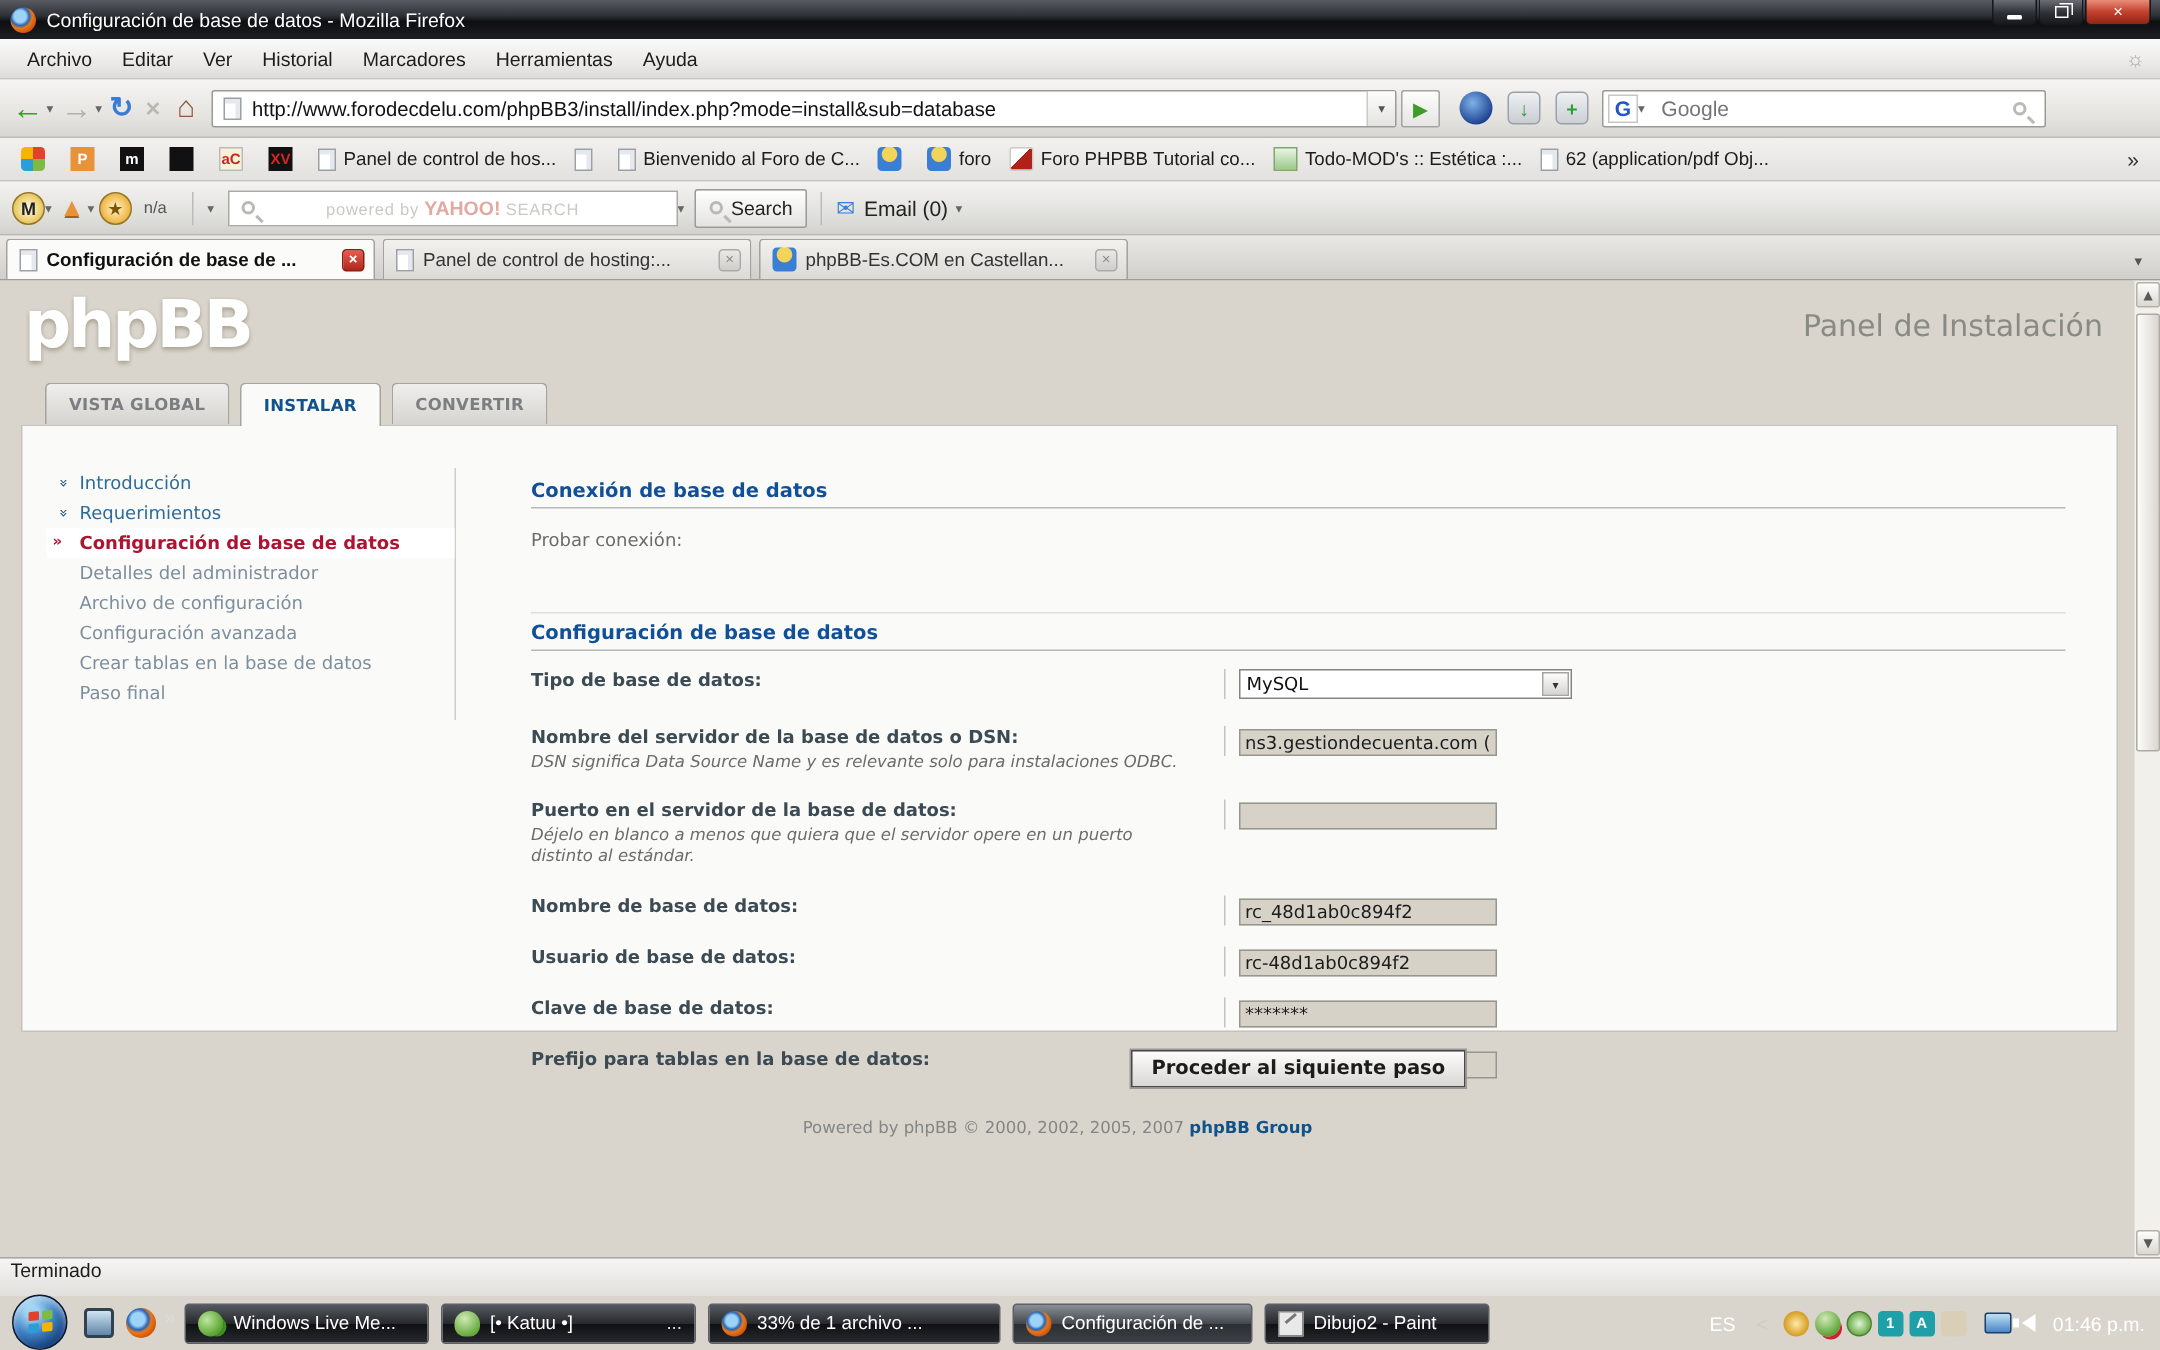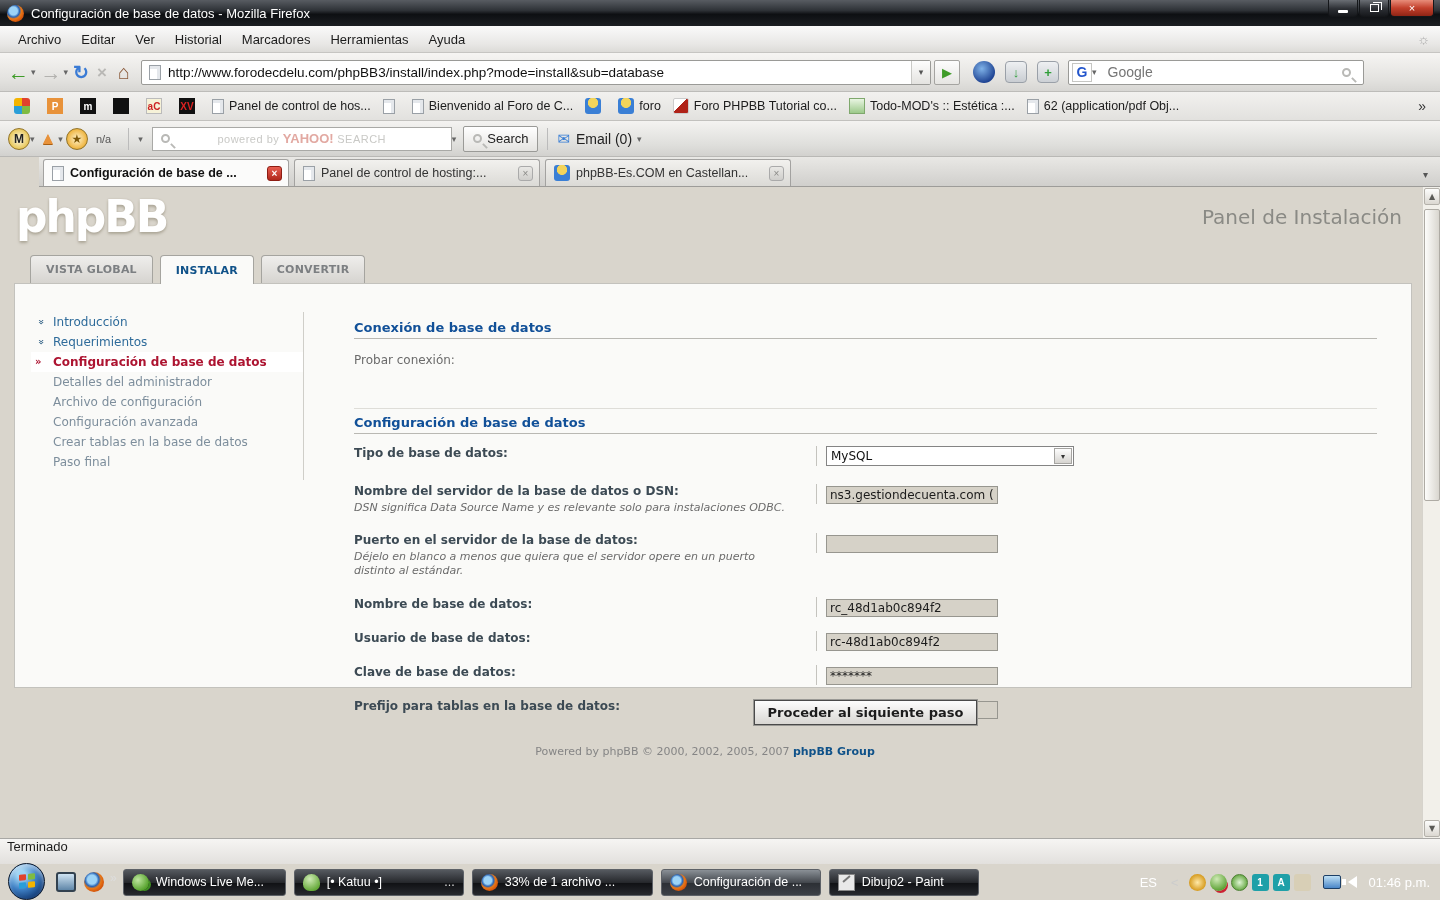--- a/index.html
+++ b/index.html
@@ -89,21 +89,21 @@
   .y-watermark { position:absolute; left:0; right:0; text-align:center; font-size:11px; color:#c9c9c6; letter-spacing:.5px; }
   .y-watermark b { color:#e2a9a2; font-size:13px; letter-spacing:0; }
   .y-searchbtn { height:26px; border:1px solid #9a9a97; background:linear-gradient(#fff,#e4e3e0); border-radius:2px;
     display:flex; align-items:center; padding:0 9px; margin-left:4px; font-size:13px; }
   .y-sep { width:1px; height:22px; background:#bbb; margin:0 9px; }
   .y-email { display:flex; align-items:center; font-size:14px; }
   .env { color:#3a7fd5; font-size:15px; margin-right:6px; }
 
   
   .tabstrip { position:absolute; top:157px; left:0; right:0; height:30px;
-    background:linear-gradient(#e9e8e5,#d0cfcc); border-bottom:1px solid #9d9c99; display:flex; align-items:flex-end; padding:3px 4px 0;margin-left:39px; }
+    background:linear-gradient(#e9e8e5,#d0cfcc); border-bottom:1px solid #9d9c99; display:flex; align-items:flex-end; padding:3px 4px 0; }
   .btab { width:246px; height:27px; border:1px solid #a3a2a0; border-bottom:none; border-radius:3px 3px 0 0;
     background:linear-gradient(#f2f1ee,#dbdad6); display:flex; align-items:center; padding:0 6px; margin-right:5px;
     font-size:12.5px; color:#333; }
   .btab.active { background:#fbfbfa; font-weight:bold; color:#111; }
   .btab .doc-ico { margin:0 6px 0 2px; }
   .btab-label { flex:1; white-space:nowrap; overflow:hidden; }
   .tab-close { width:15px; height:15px; border-radius:3px; background:linear-gradient(#e85d50,#b0281c); color:#fff;
     font-size:10px; display:flex; align-items:center; justify-content:center; border:1px solid #8d1d13; }
   .tab-close.dim { background:linear-gradient(#e9e8e5,#cfcecb); color:#8a8a87; border-color:#aaa; }
   .tablist-btn { margin-left:auto; color:#555; font-size:10px; padding:0 8px 6px; }
@@ -133,21 +133,21 @@
   .sect1-body { position:relative; padding:14px 0 20px; border-bottom:1px solid #deddd8; margin-bottom:6px; min-height:70px; }
   .plain-label { color:#6b6b6b; font-size:12px; }
   .dd { position:absolute; left:462px; top:12px; border-left:1px solid #c4c3be; padding-left:9px; }
   .errbox { color:#c00000; font-weight:bold; font-size:12px; line-height:15px; }
   .frow { position:relative; margin-bottom:9px; }
   .frow .lbl { font-weight:bold; font-size:12px; color:#3c4a54; width:445px; }
   .frow .note { font-style:italic; font-size:11px; color:#6b6b6b; width:445px; margin-top:3px; line-height:14px; }
   .frow .ctl { position:absolute; left:462px; top:0; border-left:1px solid #c4c3be; padding-left:9px; }
   .xpinput { width:172px; height:18px; background:#d6d2c8; border:1px solid #97968f; font-size:12px; color:#1c1c1c;
     padding:0 3px; font-family:"DejaVu Sans",sans-serif; }
-  .xpselect { width:248px; height:20px; background:#fff; border:1px solid #848484; display:flex; align-items:center; font-size:12px; color:#111; }
+  .xpselect { width:222px; height:20px; background:#fff; border:1px solid #848484; display:flex; align-items:center; font-size:12px; color:#111; }
   .xpselect-value { flex:1; padding-left:4px; }
   .xpselect-btn { width:18px; height:16px; margin-right:1px; background:linear-gradient(#fdfdfd,#d6d4d0); border:1px solid #a5a4a1;
     display:flex; align-items:center; justify-content:center; font-size:8px; color:#333; }
   .submit-row { position:absolute; left:353px; top:513px; width:1025px; text-align:center; z-index:3; }
   .xp-btn { font-family:"DejaVu Sans",sans-serif; font-weight:bold; font-size:13px; color:#1c1c1c;
     background:linear-gradient(#fdfdfd,#d9d7d3); border:1px solid #4a4a4a; outline:1px solid #9a9995; padding:4px 13px; }
   .page-footer { position:absolute; left:0; right:30px; top:558px; text-align:center; font-size:11px; color:#858585; z-index:3; }
   .page-footer b { color:#105289; }
 
   
@@ -493,21 +493,21 @@
     </div>
     <div class="tbtn" style="width:163px">
       <span class="tico i-msn"></span>
       <span>Windows Live Me...</span>
     </div>
     <div class="tbtn" style="width:170px">
       <span class="tico i-person"></span>
       <span>[• Katuu  •]</span>
       <span class="tb-ellipsis">...</span>
     </div>
-    <div class="tbtn" style="width:181px">
+    <div class="tbtn" style="width:195px">
       <span class="tico i-ff"></span>
       <span>33% de 1 archivo ...</span>
     </div>
     <div class="tbtn active" style="width:160px">
       <span class="tico i-ff"></span>
       <span>Configuración de ...</span>
     </div>
     <div class="tbtn" style="width:150px">
       <span class="tico i-paint"></span>
       <span>Dibujo2 - Paint</span>

